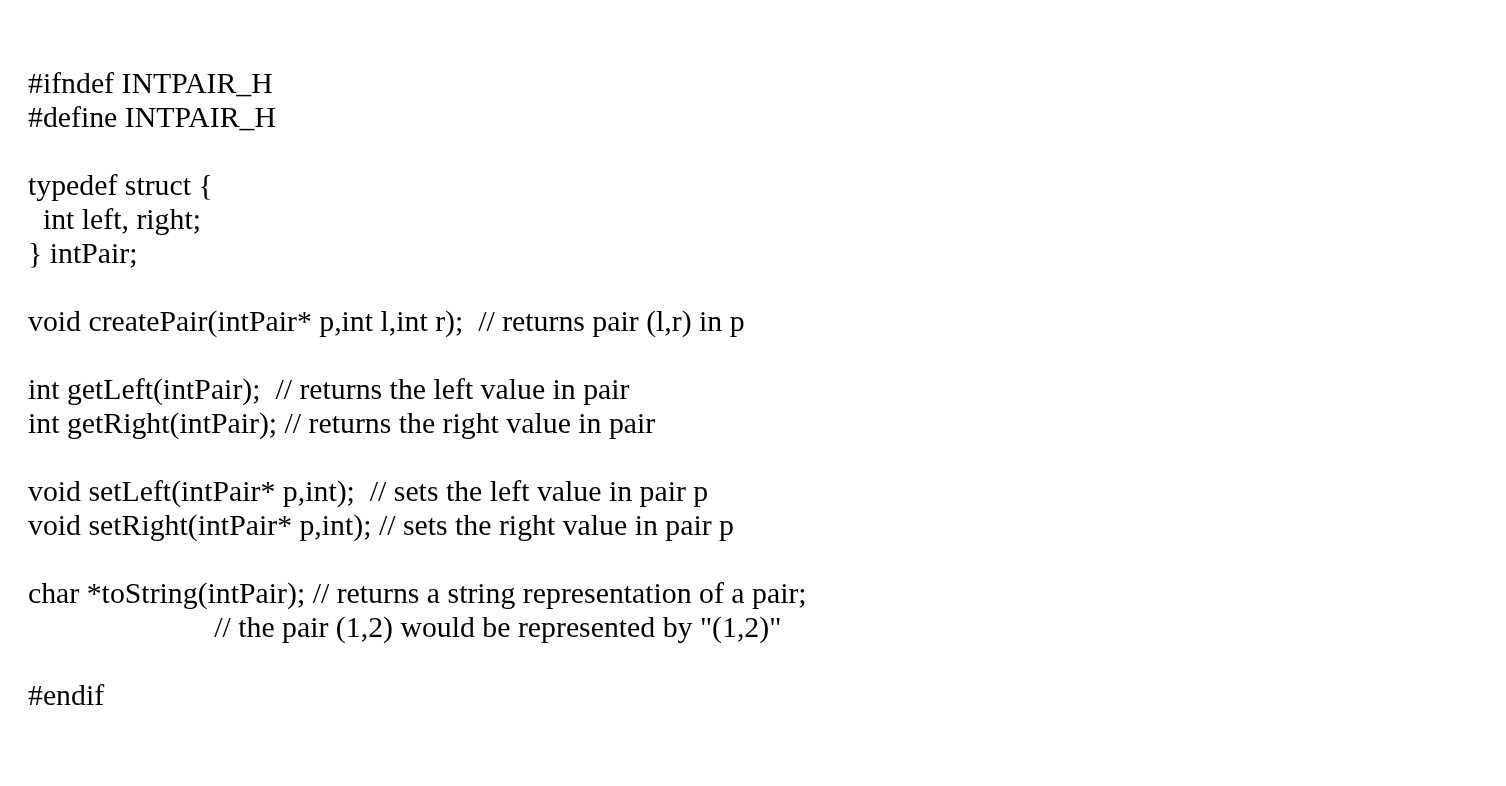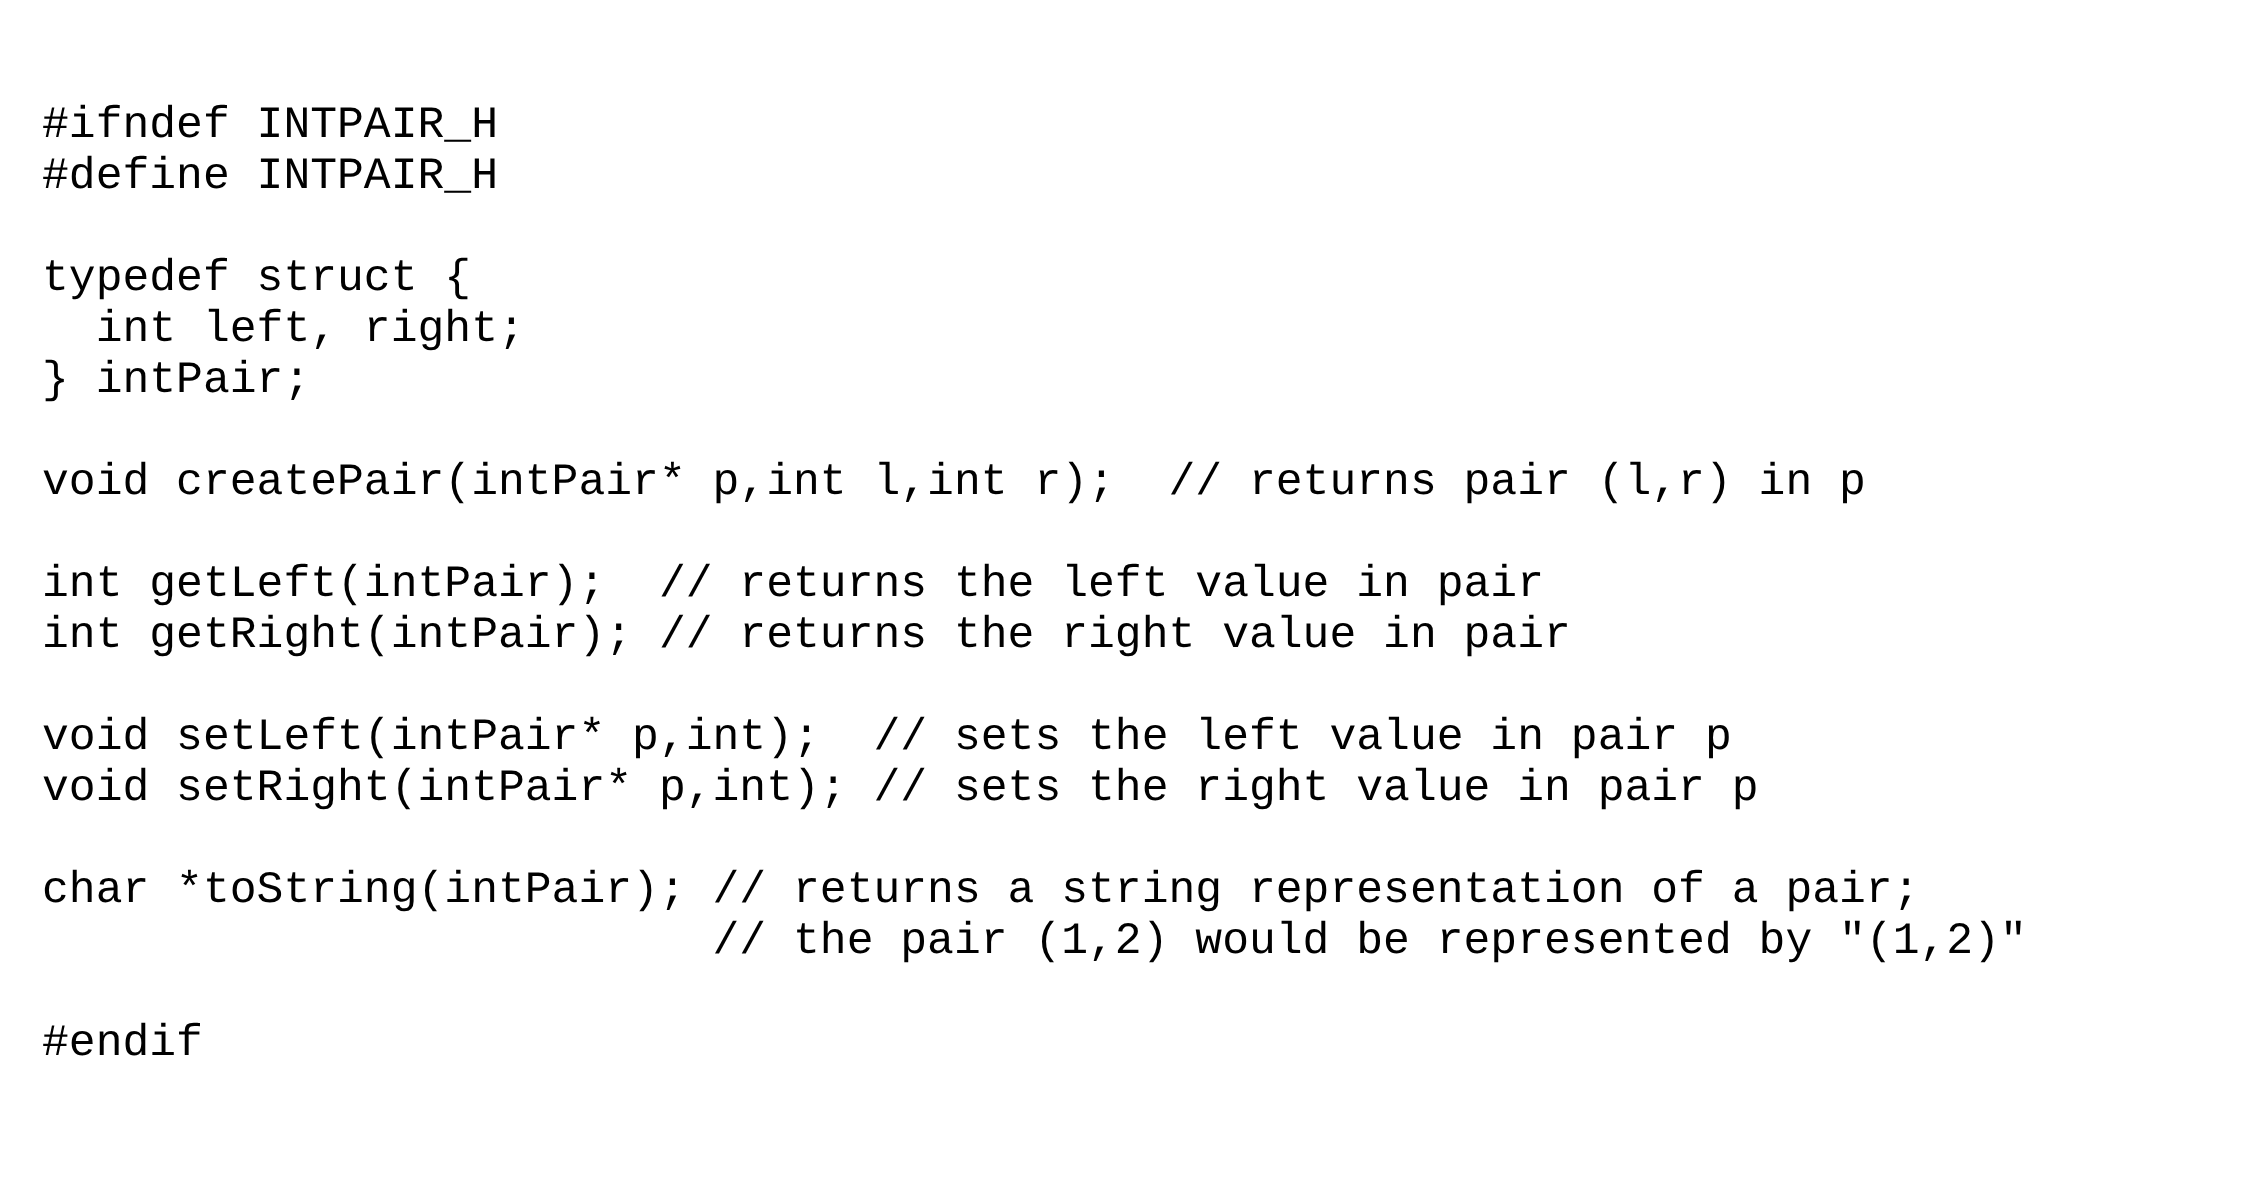--- a/index.html
+++ b/index.html
@@ -21,21 +21,21 @@
     width: 1506px;
     height: 786px;
     background: #ffffff;
   }
   .code-text {
     position: absolute;
     left: 28px;
     top: 66px;
     margin: 0;
     padding: 0;
-    font-family: Liberation Mono, monospace;
+    font-family: Liberation Serif, serif;
     font-size: 29.8px;
     line-height: 34px;
     font-weight: 400;
     color: #000000;
     white-space: pre;
     tab-size: 8;
   }
 </style>
 </head>
 <body>

